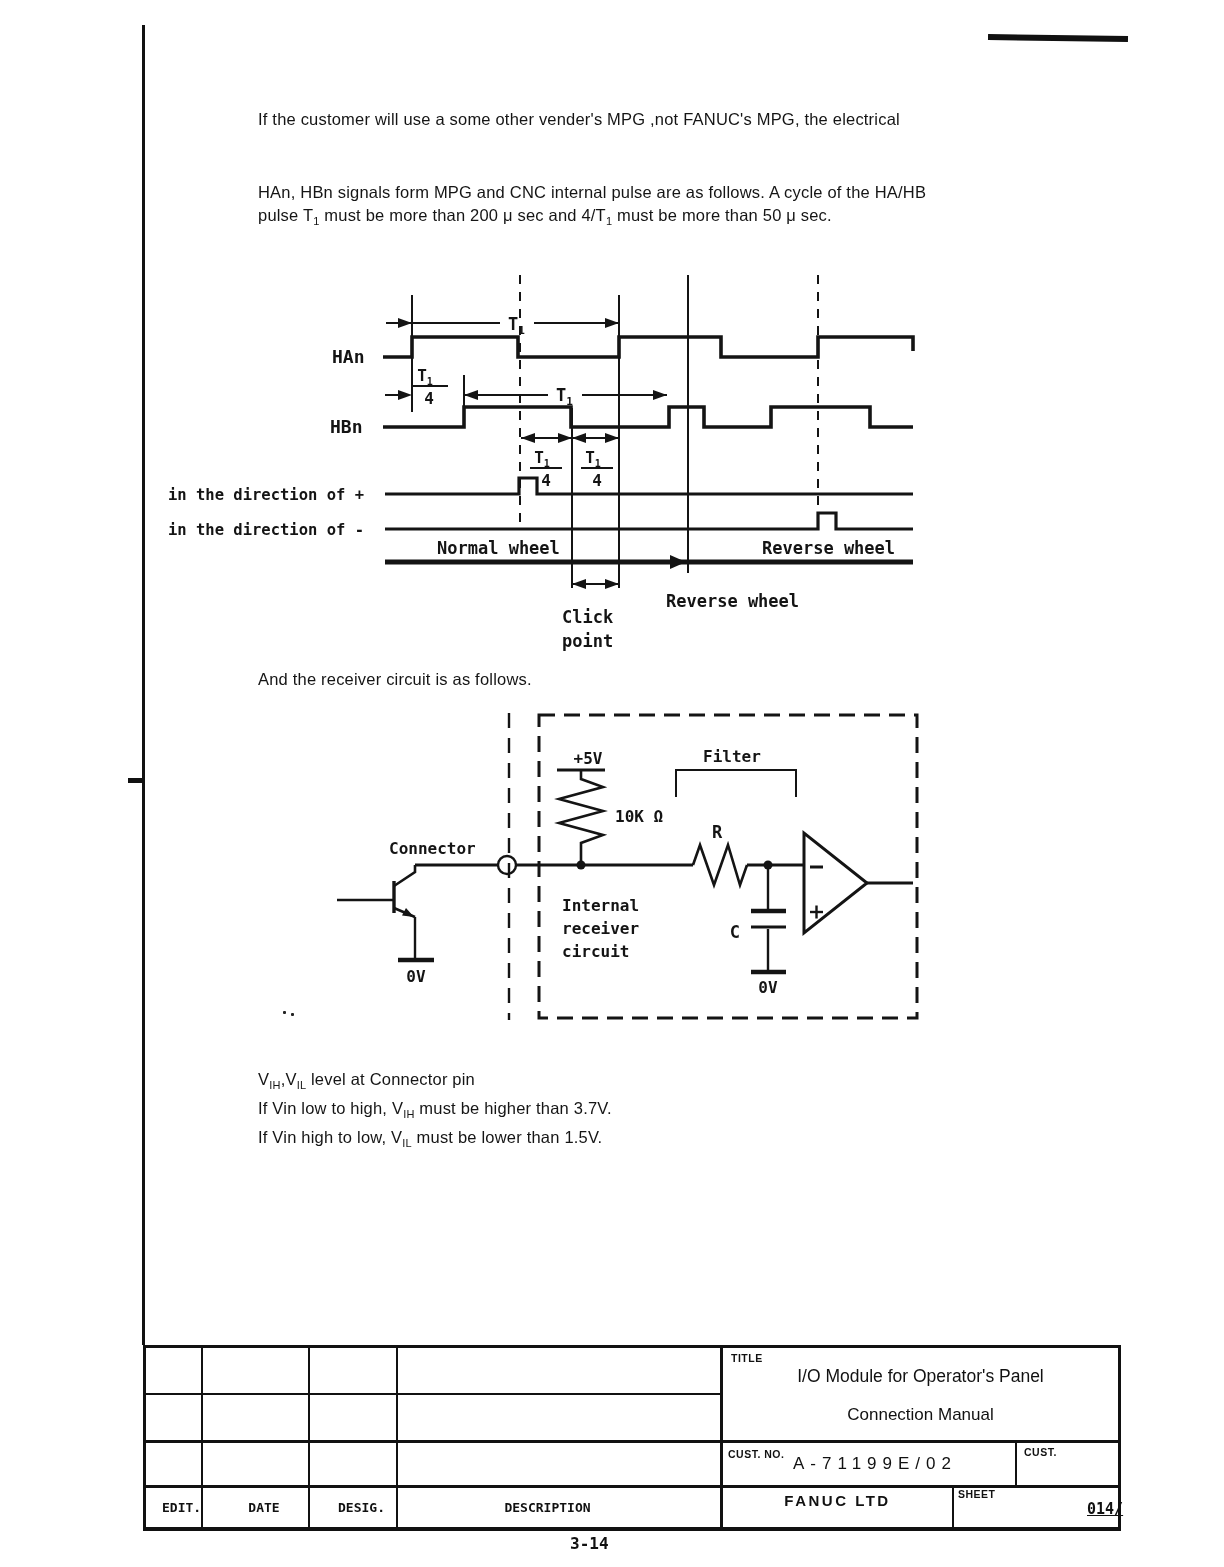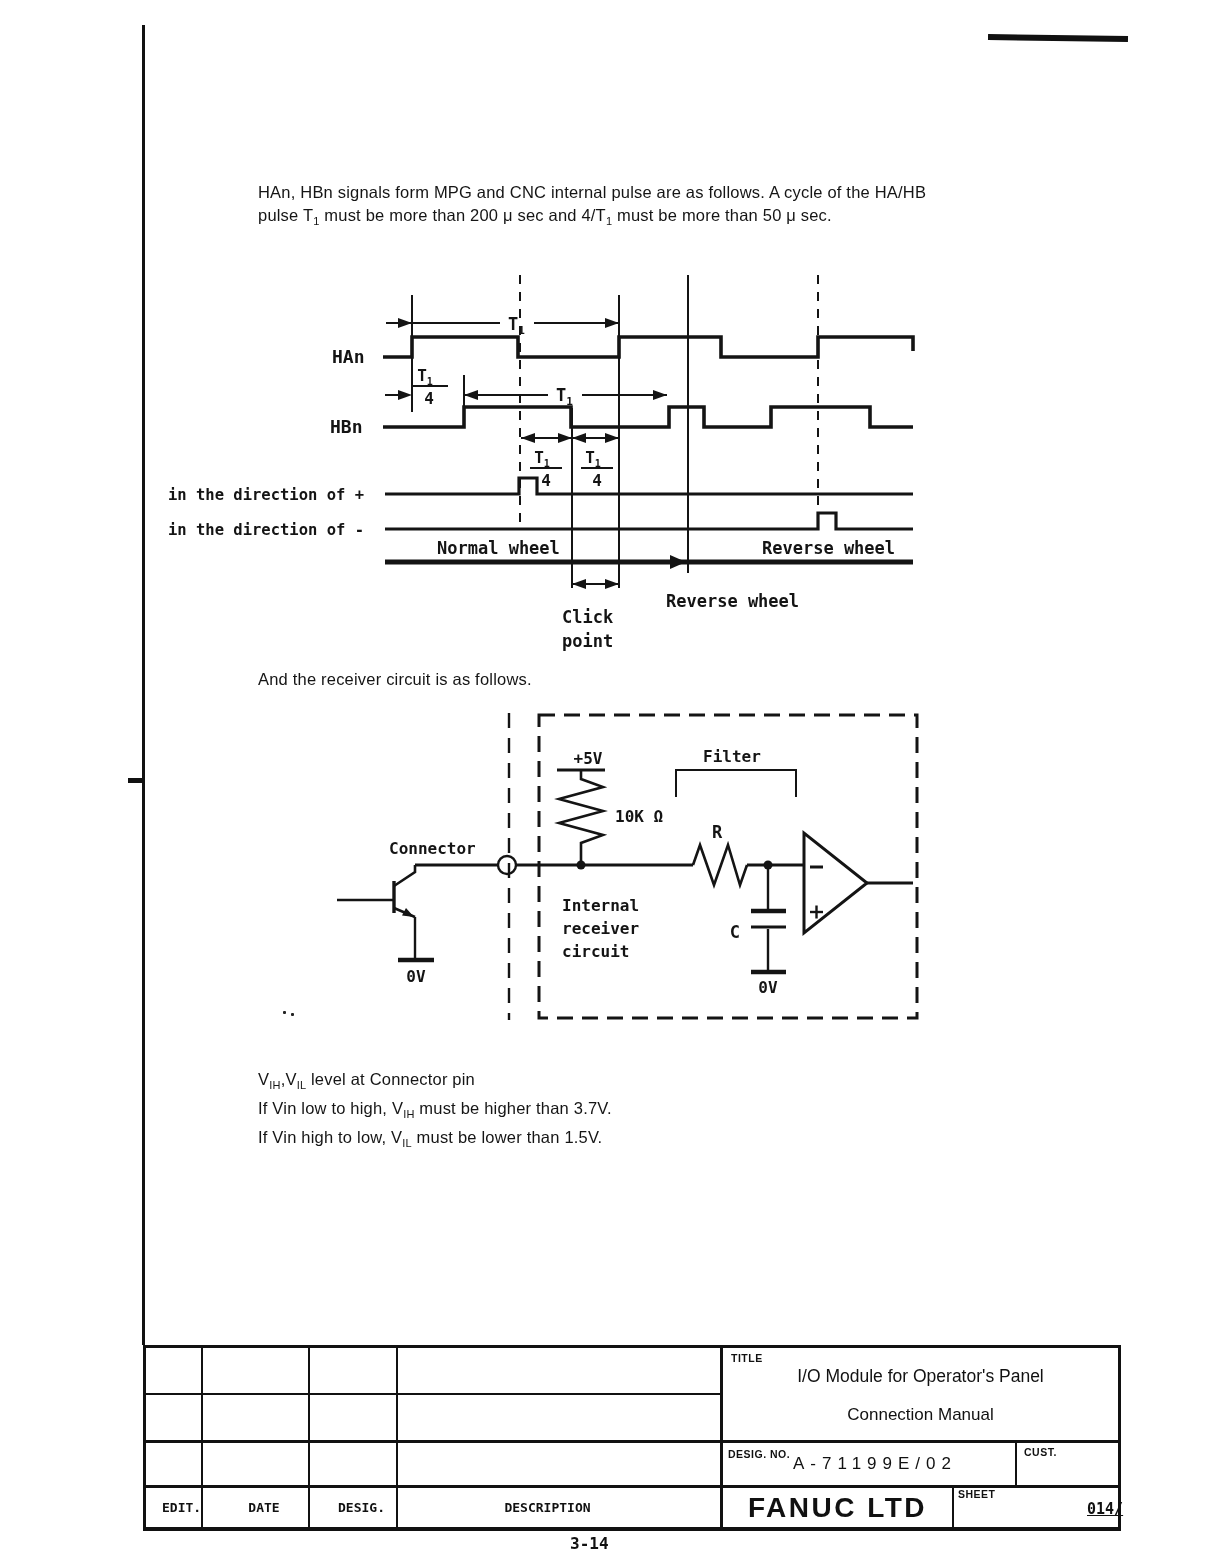--- a/index.html
+++ b/index.html
@@ -28,20 +28,21 @@
 </style>
 </head>
 <body>
 
 <div class="abs ink" style="left:142px; top:25px; width:3px; height:1320px;"></div>
 <div class="abs ink" style="left:128px; top:778px; width:15px; height:5px;"></div>
 
 <div class="abs ink" style="left:988px; top:35px; width:140px; height:6px; transform:rotate(0.8deg);"></div>
 
 <div class="abs para" style="left:258px; top:108px; width:750px;">
+  <div>If the customer will use a some other vender's MPG ,not FANUC's MPG, the electrical</div>
 </div>
 <div class="abs para" style="left:258px; top:181px; width:760px;">
   <div>HAn, HBn signals form MPG and CNC internal pulse are as follows. A cycle of the HA/HB</div>
   <div><span>pulse T</span><sub class="sub">1</sub><span> must be more than 200 μ sec and 4/T</span><sub class="sub">1</sub><span> must be more than 50 μ sec.</span></div>
 </div>
 
 <svg style="left:130px; top:265px;" width="800" height="400" viewBox="0 0 800 400">
 
   <line class="wire" x1="282" y1="30" x2="282" y2="147" stroke-width="2"></line>
   <line class="wire" x1="334" y1="110" x2="334" y2="152" stroke-width="2"></line>
@@ -196,25 +197,25 @@
   <div class="tb-line" style="left:396px;  top:1345px; width:2px; height:186px;"></div>
   <div class="tb-line" style="left:720px;  top:1345px; width:3px; height:186px;"></div>
   <div class="tb-line" style="left:1015px; top:1440px; width:2px; height:47px;"></div>
   <div class="tb-line" style="left:952px;  top:1485px; width:2px; height:46px;"></div>
   <div class="tb-line" style="left:1118px; top:1345px; width:3px; height:186px;"></div>
 
   <div class="abs tb-small" style="left:731px; top:1352px;">TITLE</div>
   <div class="abs" style="left:723px; top:1366px; width:395px; text-align:center; font-size:17.5px; color:#111;">I/O Module for Operator's Panel</div>
   <div class="abs" style="left:723px; top:1405px; width:395px; text-align:center; font-size:17px; color:#111;">Connection Manual</div>
 
-  <div class="abs tb-small" style="left:728px; top:1448px;">DESIG. NO.</div>
+  <div class="abs tb-small" style="left:728px; top:1448px;">CUST. NO.</div>
   <div class="abs" style="left:793px; top:1454px; font-size:17px; letter-spacing:6px; color:#111;">A-71199E/02</div>
   <div class="abs tb-small" style="left:1024px; top:1446px;">CUST.</div>
 
-  <div class="abs" style="left:723px; top:1492px; width:229px; text-align:center; font-size:28px; font-weight:bold; letter-spacing:2.5px; color:#111;">FANUC LTD</div>
+  <div class="abs" style="left:723px; top:1492px; width:229px; text-align:center; font-size:15px; font-weight:bold; letter-spacing:2.5px; color:#111;">FANUC LTD</div>
   <div class="abs tb-small" style="left:958px; top:1488px;">SHEET</div>
   <div class="abs tb-mono" style="left:1087px; top:1500px; font-size:15px;text-decoration:underline;">014/</div>
 
   <div class="cell-label tb-mono" style="left:143px; top:1500px; width:58px;">EDIT.</div>
   <div class="cell-label tb-mono" style="left:201px; top:1500px; width:107px;">DATE</div>
   <div class="cell-label tb-mono" style="left:308px; top:1500px; width:88px;">DESIG.</div>
   <div class="cell-label tb-mono" style="left:376px; top:1500px; width:324px;">DESCRIPTION</div>
 </div>
 
 <div class="abs tb-mono" style="left:570px; top:1534px; width:90px; text-align:left; font-size:16px;">3-14</div>

